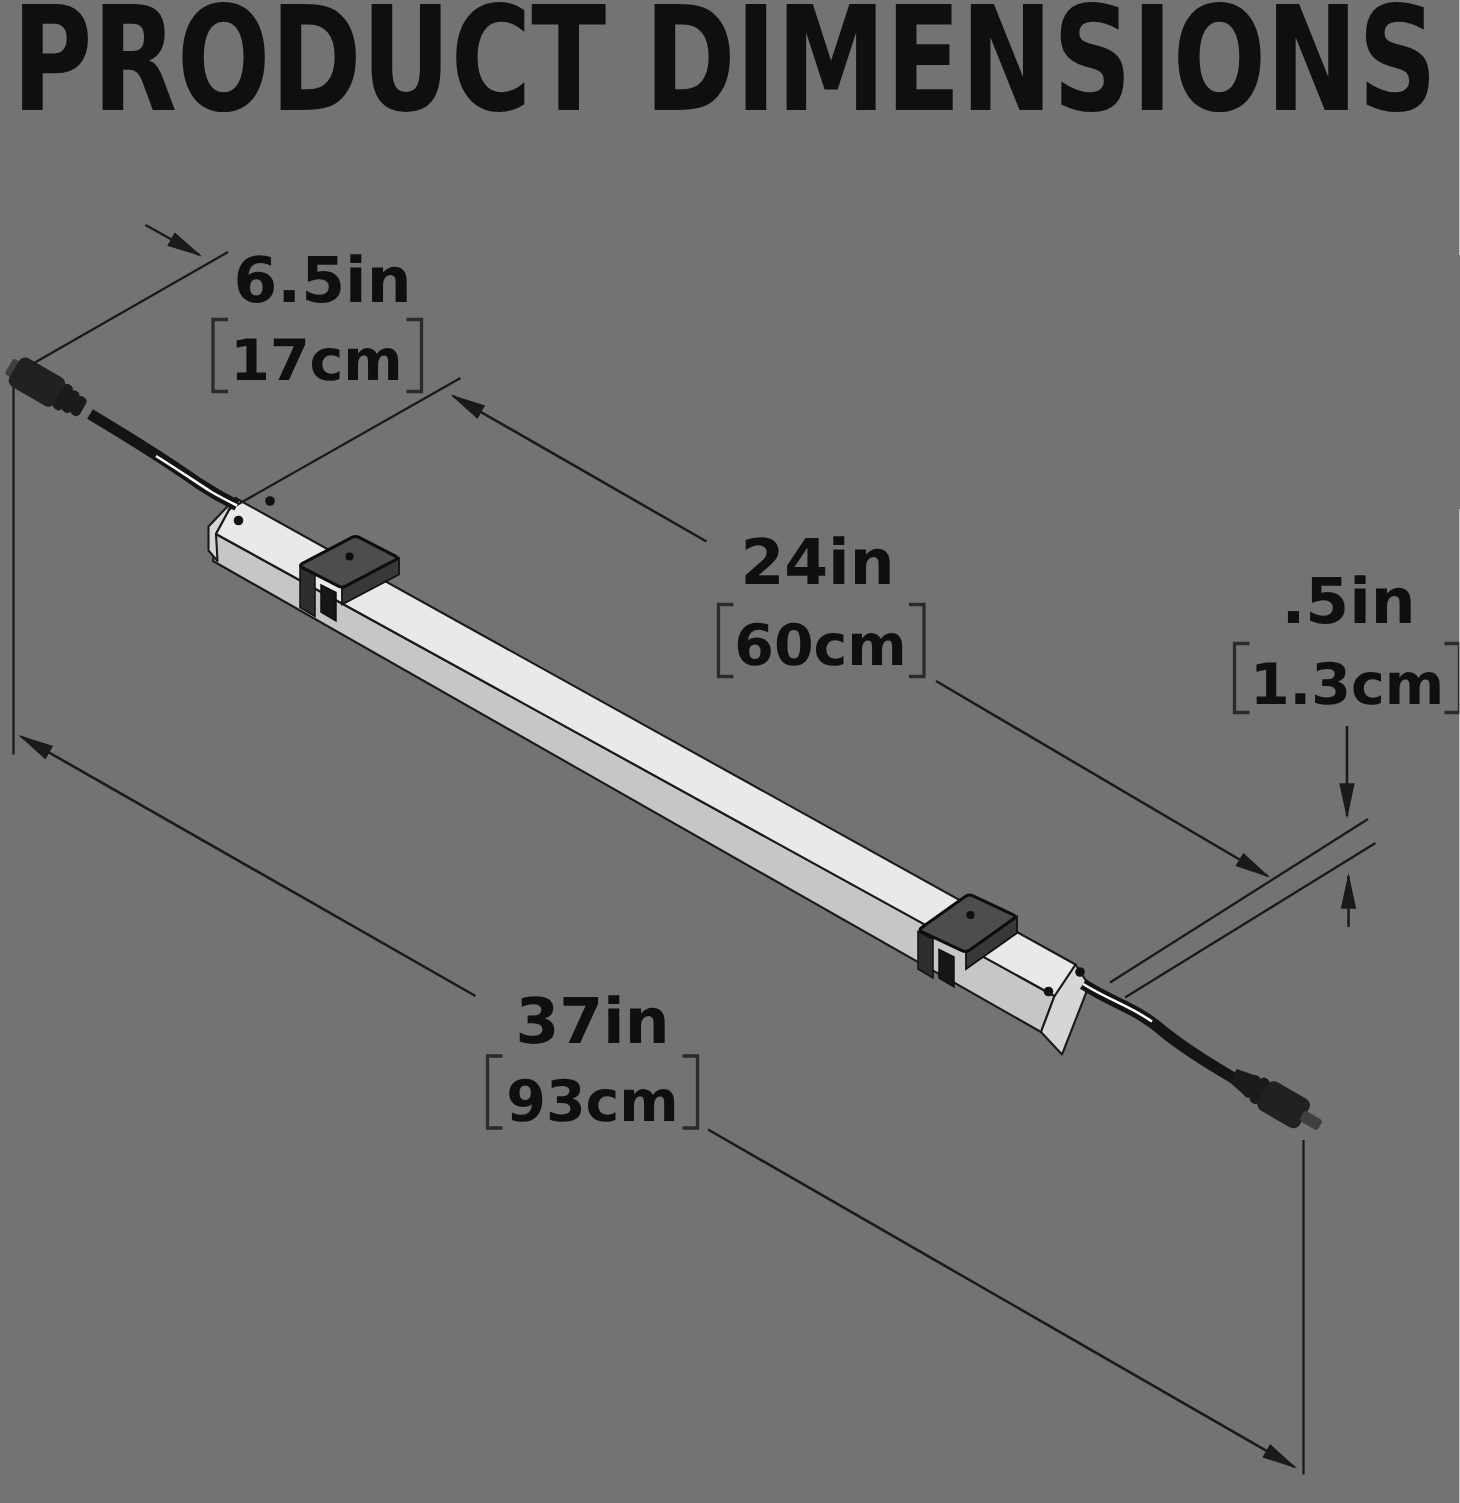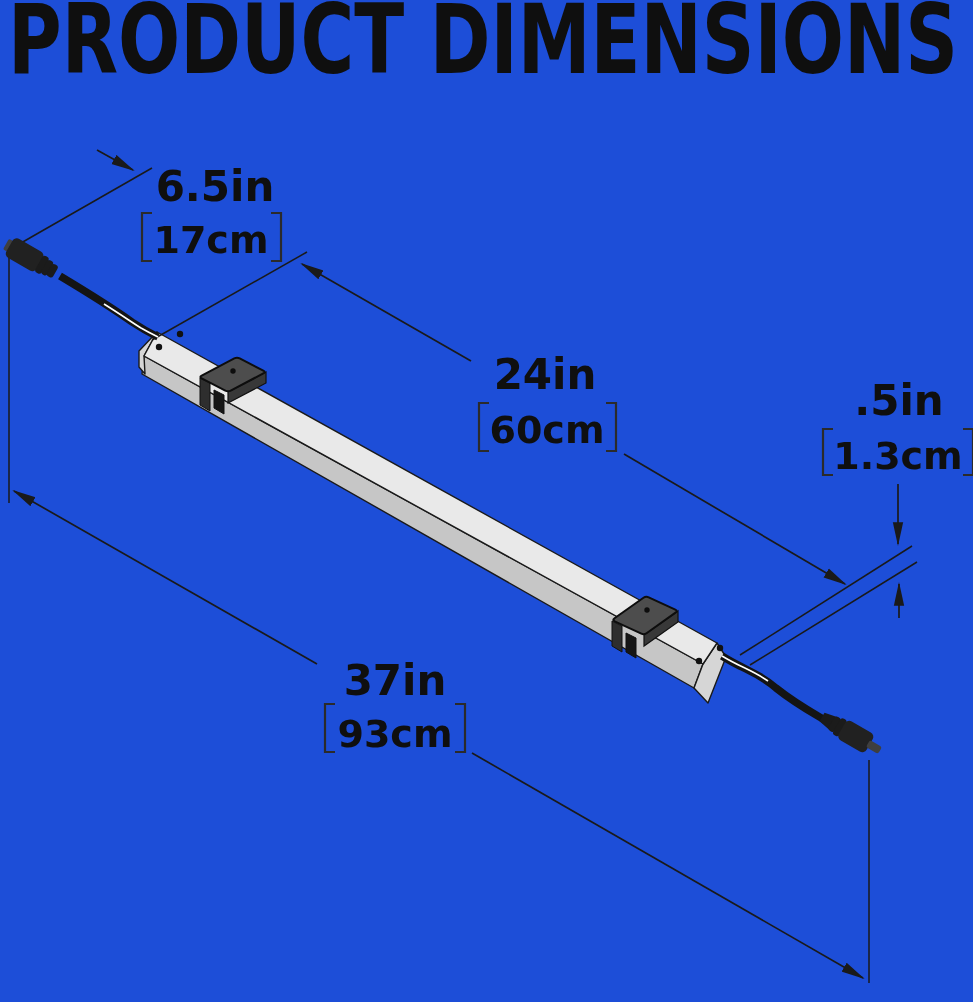--- a/index.html
+++ b/index.html
@@ -1,16 +1,16 @@
 <!DOCTYPE html>
 <html><head>
 <meta charset="utf-8">
 <style>
   html,body{margin:0;padding:0;background:#fff;}
-  .page{width:973px;height:1002px;position:relative;overflow:hidden;background:#1d4ed8;}
+  .page{width:973px;height:1002px;position:relative;overflow:hidden;background:#737373;}
   svg text{font-family:"DejaVu Sans",sans-serif;font-weight:bold;fill:#0f0f0f;}
   .dline{stroke:#1a1a1a;stroke-width:1.7;fill:none;}
   .thin{stroke:#1a1a1a;stroke-width:1.5;fill:none;}
   .bracket{stroke:#2b2b2b;stroke-width:2.2;fill:none;}
   .outline{stroke:#1a1a1a;stroke-width:1.4;stroke-linejoin:round;}
 </style>
 </head>
 <body>
 
 <div class="page">

